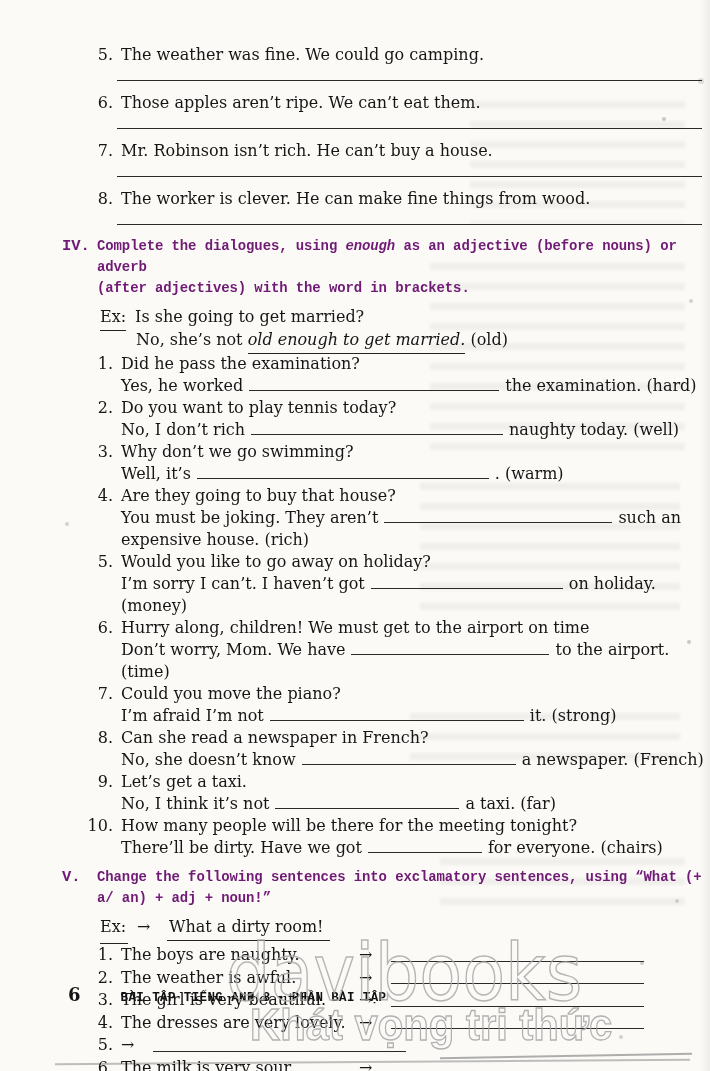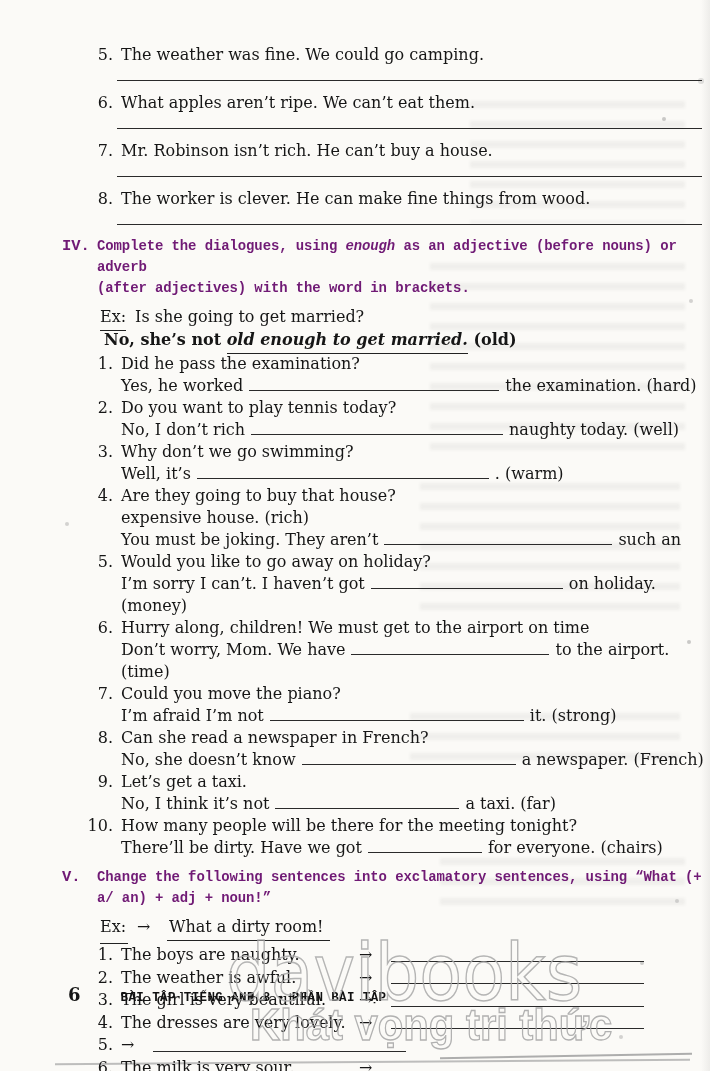--- a/index.html
+++ b/index.html
@@ -22,21 +22,21 @@
   
   .sec-head{display:flex;margin:8px 0 6px 2px;font-family:Liberation Mono, monospace;font-weight:bold;font-size:15.5px;line-height:21px;color:#701a75;}
   .sec-head .roman{flex:none;width:35px;}
   .sec-head .title{flex:none;width:690px;transform:scaleX(.9);transform-origin:left top;letter-spacing:-.1px;}
   .it{font-style:italic;}
   .u{border-bottom:1.4px solid #222;padding-bottom:4px;}
 
   
   .ex-l1{margin-left:40px;line-height:23px;}
   .ex-l1 .ex-label{margin-right:9px;}
-  .ex-l2{margin-left:44px;line-height:23px;margin-bottom:2px;font-weight:bold;}
+  .ex-l2{margin-left:76px;line-height:23px;margin-bottom:2px;}
 
   
   .q-row{line-height:22px;margin-left:22px;}
   .row.top{margin-left:22px;}
   .a-row{margin-left:61px;line-height:22px;}
   .blank{display:inline-block;height:5px;border-bottom:1.5px solid #2a2a2a;margin:0 6px;}
 
   
   .v-ex{display:flex;margin-left:40px;line-height:24px;align-items:baseline;}
   .v-ex .ex-label{flex:none;width:28px;margin-right:9px;}
@@ -93,21 +93,21 @@
       <div>
 
           <div class="row top">
             <span class="n">5.</span>
             <span class="txt">The weather was fine. We could go camping.</span>
           </div>
           <div class="full-line"></div>
 
           <div class="row top">
             <span class="n">6.</span>
-            <span class="txt">What apples aren’t ripe. We can’t eat them.</span>
+            <span class="txt">Those apples aren’t ripe. We can’t eat them.</span>
           </div>
           <div class="full-line"></div>
 
           <div class="row top">
             <span class="n">7.</span>
             <span class="txt">Mr. Robinson isn’t rich. He can’t buy a house.</span>
           </div>
           <div class="full-line"></div>
 
           <div class="row top">
@@ -150,22 +150,22 @@
           <div class="row q-row">
             <span class="n">3.</span>
             <span class="txt">Why don’t we go swimming?</span>
           </div>
           <div class="a-row"><span>Well, it’s</span><span class="blank" style="width: 292px;"></span><span>. (warm)</span></div>
 
           <div class="row q-row">
             <span class="n">4.</span>
             <span class="txt">Are they going to buy that house?</span>
           </div>
+          <div class="a-row"><span>You must be joking. They aren’t</span><span class="blank" style="width: 228px;"></span><span>such an</span></div>
           <div class="a-row">expensive house. (rich)</div>
-          <div class="a-row"><span>You must be joking. They aren’t</span><span class="blank" style="width: 228px;"></span><span>such an</span></div>
 
           <div class="row q-row">
             <span class="n">5.</span>
             <span class="txt">Would you like to go away on holiday?</span>
           </div>
           <div class="a-row"><span>I’m sorry I can’t. I haven’t got</span><span class="blank" style="width: 192px;"></span><span>on holiday. (money)</span></div>
 
           <div class="row q-row">
             <span class="n">6.</span>
             <span class="txt">Hurry along, children! We must get to the airport on time</span>

